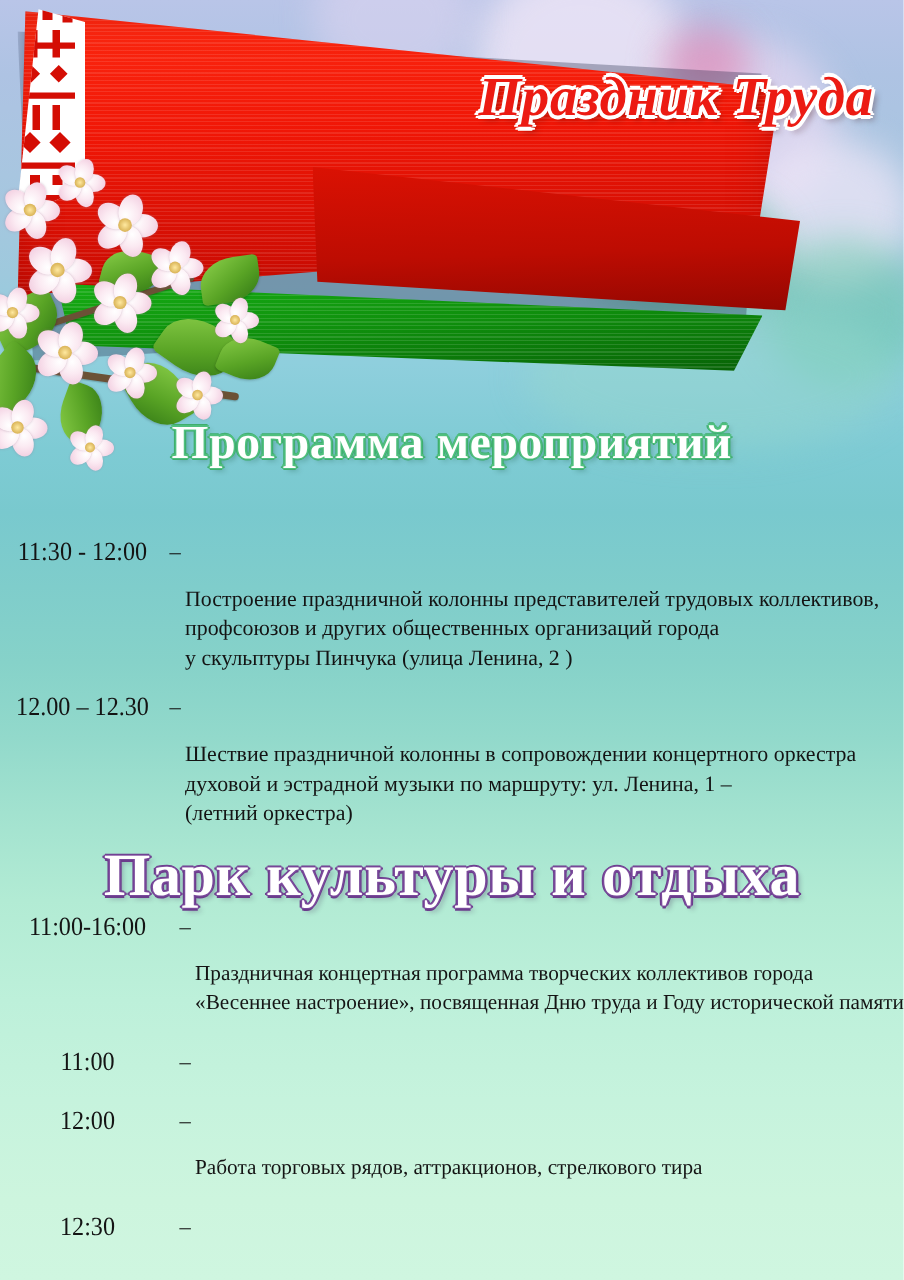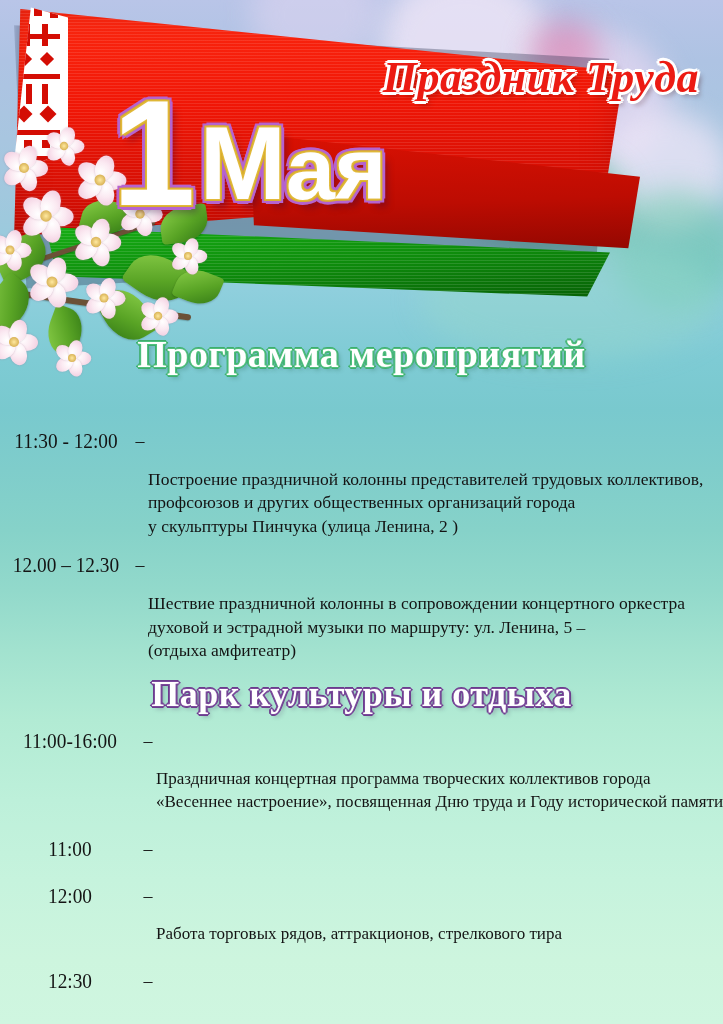--- a/index.html
+++ b/index.html
@@ -155,21 +155,21 @@
     top:332px; font-size:38px; color:#ffffff;
     text-shadow:
       -1px -1px 0 #4fbf7e,  1px -1px 0 #4fbf7e,
       -1px  1px 0 #4fbf7e,  1px  1px 0 #4fbf7e,
       -2px  0   0 #3fae6d,  2px  0   0 #3fae6d,
        0   -2px 0 #3fae6d,  0    2px 0 #3fae6d,
        3px  3px 4px rgba(0,60,30,.25);
     letter-spacing:.5px;
   }
   .sec-park{
-    top:673px; font-size:36px; color:#ffffff;
+    top:673px; font-size:48px; color:#ffffff;
     text-shadow:
       -1px -1px 0 #7b4a9c,  1px -1px 0 #7b4a9c,
       -1px  1px 0 #7b4a9c,  1px  1px 0 #7b4a9c,
       -2px  0   0 #6b3d8c,  2px  0   0 #6b3d8c,
        0   -2px 0 #6b3d8c,  0    2px 0 #6b3d8c,
        3px  3px 4px rgba(40,0,60,.25);
     letter-spacing:.5px;
   }
 
   
@@ -361,45 +361,42 @@
         <span></span>
         <span></span>
         <span></span>
         <span></span>
         <b></b>
       </div>
   </div>
 
   <div class="prazdnik">Праздник Труда</div>
 
-  <div class="maya">
-    <span class="one">1</span><span class="m">М</span><span class="rest">ая</span>
-  </div>
 
   <div class="sec-title sec-program">Программа мероприятий</div>
 
   <div class="sec-title sec-park">Парк культуры и отдыха</div>
 
   <div class="schedule" id="schedule-main">
       <div class="row">
         <div class="time">11:30 - 12:00</div>
         <div class="dash">–</div>
         <div class="desc">
           <div>Построение праздничной колонны представителей трудовых  коллективов,</div>
           <div>профсоюзов  и других общественных организаций города</div>
           <div>у скульптуры Пинчука (улица Ленина, 2 )</div>
         </div>
       </div>
       <div class="row">
         <div class="time">12.00 – 12.30</div>
         <div class="dash">–</div>
         <div class="desc">
           <div>Шествие праздничной колонны в сопровождении концертного оркестра</div>
-          <div>духовой и эстрадной музыки по маршруту: ул. Ленина, 5 –</div>
-          <div>(отдыха амфитеатр)</div>
+          <div>духовой и эстрадной музыки по маршруту: ул. Ленина, 1 –</div>
+          <div>(летний оркестра)</div>
         </div>
       </div>
     </div>
   <div class="schedule" id="schedule-park">
       <div class="row">
         <div class="time">11:00-16:00</div>
         <div class="dash">–</div>
         <div class="desc">
           <div>Праздничная концертная программа творческих коллективов города</div>
           <div>«Весеннее настроение», посвященная Дню труда и Году исторической памяти</div>

